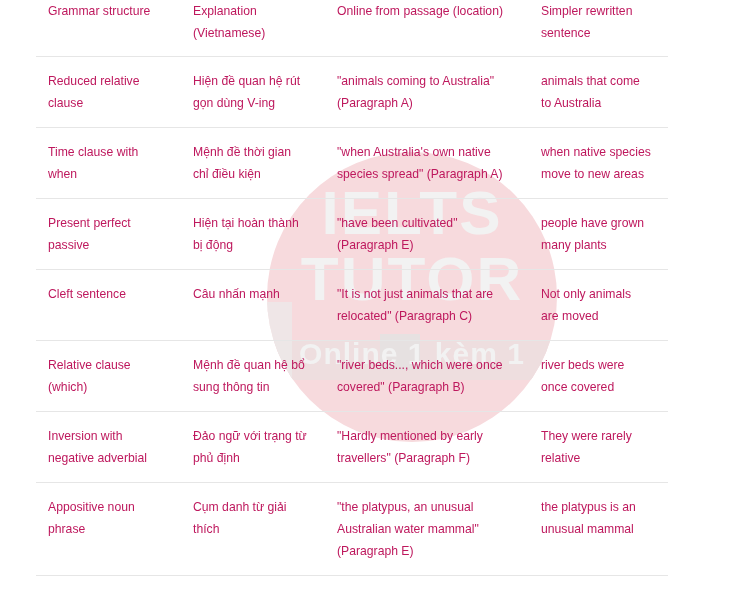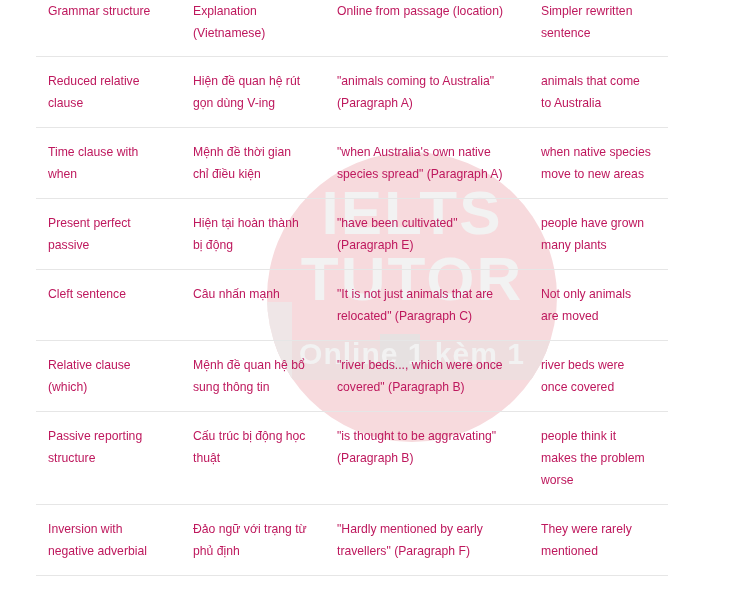--- a/index.html
+++ b/index.html
@@ -138,30 +138,24 @@
         <td class="col-ex">"It is not just animals that are relocated" (Paragraph C)</td>
         <td>Not only animals are moved</td>
       </tr>
       <tr>
         <td>Relative clause (which)</td>
         <td>Mệnh đề quan hệ bổ sung thông tin</td>
         <td class="col-ex">"river beds..., which were once covered" (Paragraph B)</td>
         <td>river beds were once covered</td>
       </tr>
       <tr>
-        <td>Passive reporting structure</td>
-        <td>Cấu trúc bị động học thuật</td>
-        <td class="col-ex">"is thought to be aggravating" (Paragraph B)</td>
-        <td>people think it makes the problem worse</td>
-      </tr>
-      <tr>
         <td>Inversion with negative adverbial</td>
         <td>Đảo ngữ với trạng từ phủ định</td>
         <td class="col-ex">"Hardly mentioned by early travellers" (Paragraph F)</td>
-        <td>They were rarely mentioned</td>
+        <td>They were rarely relative</td>
       </tr>
       <tr>
         <td>Appositive noun phrase</td>
         <td>Cụm danh từ giải thích</td>
         <td class="col-ex">"the platypus, an unusual Australian water mammal" (Paragraph E)</td>
         <td>the platypus is an unusual mammal</td>
       </tr>
 
     </tbody>
   </table>

